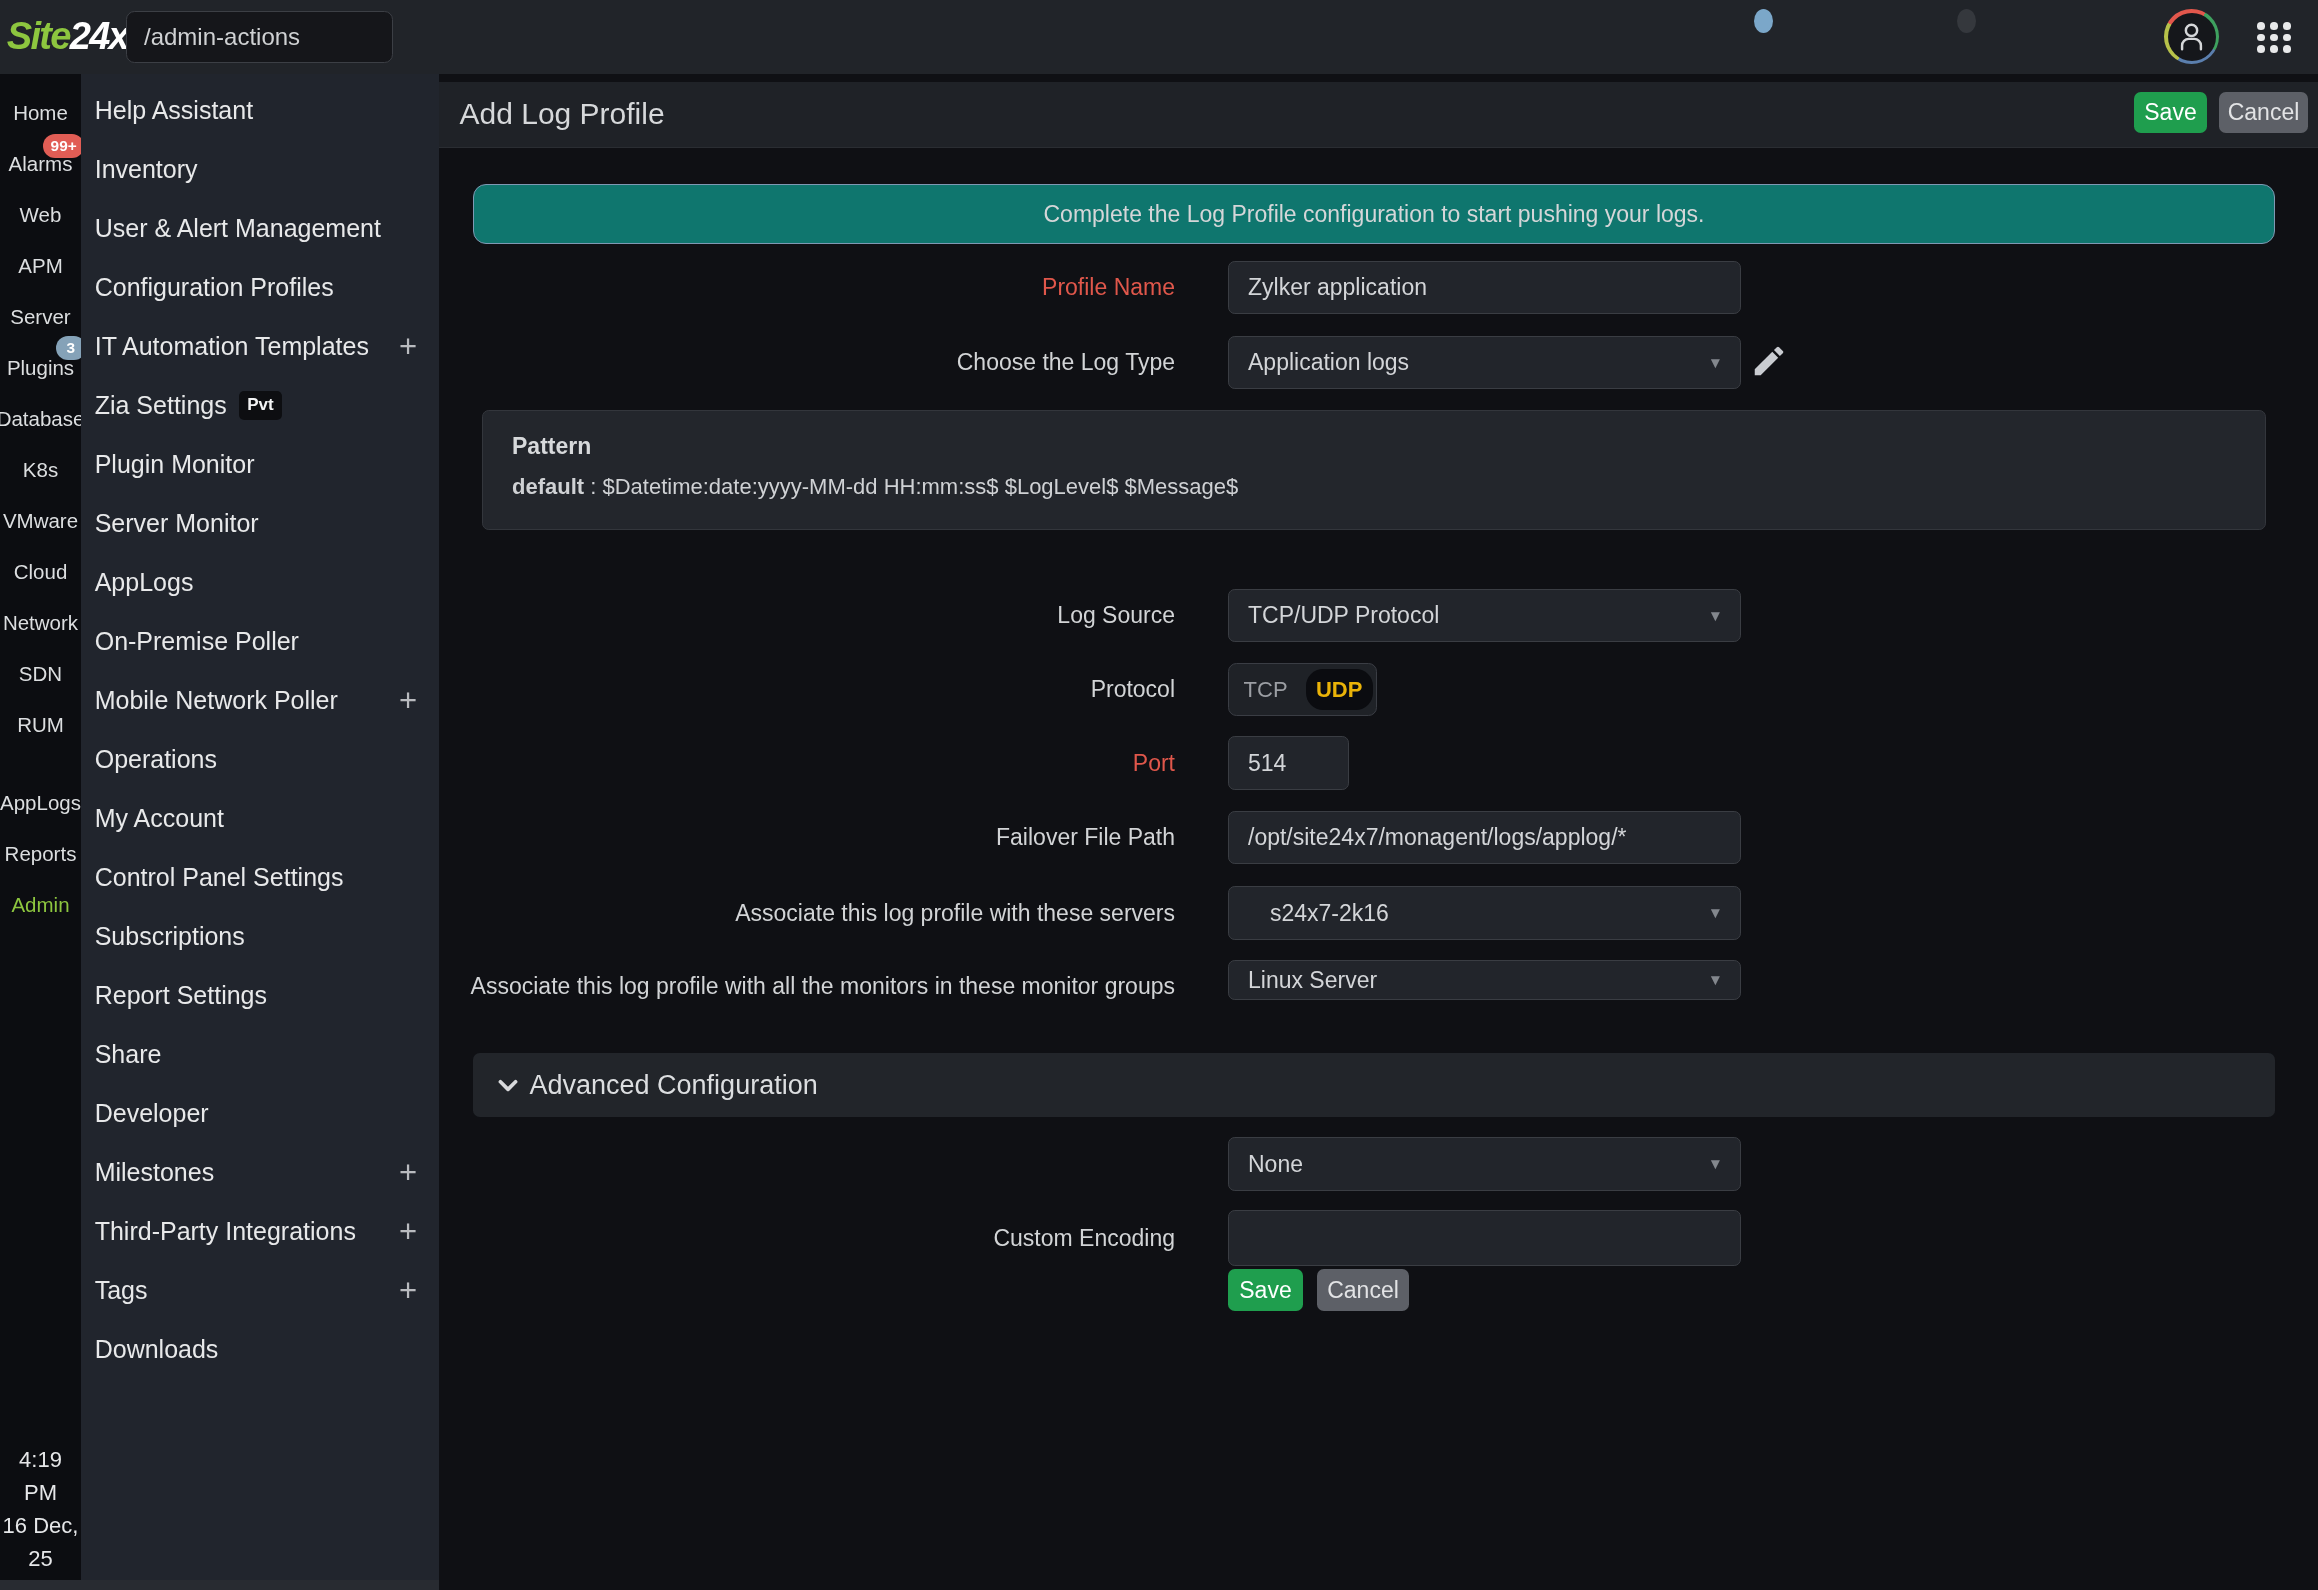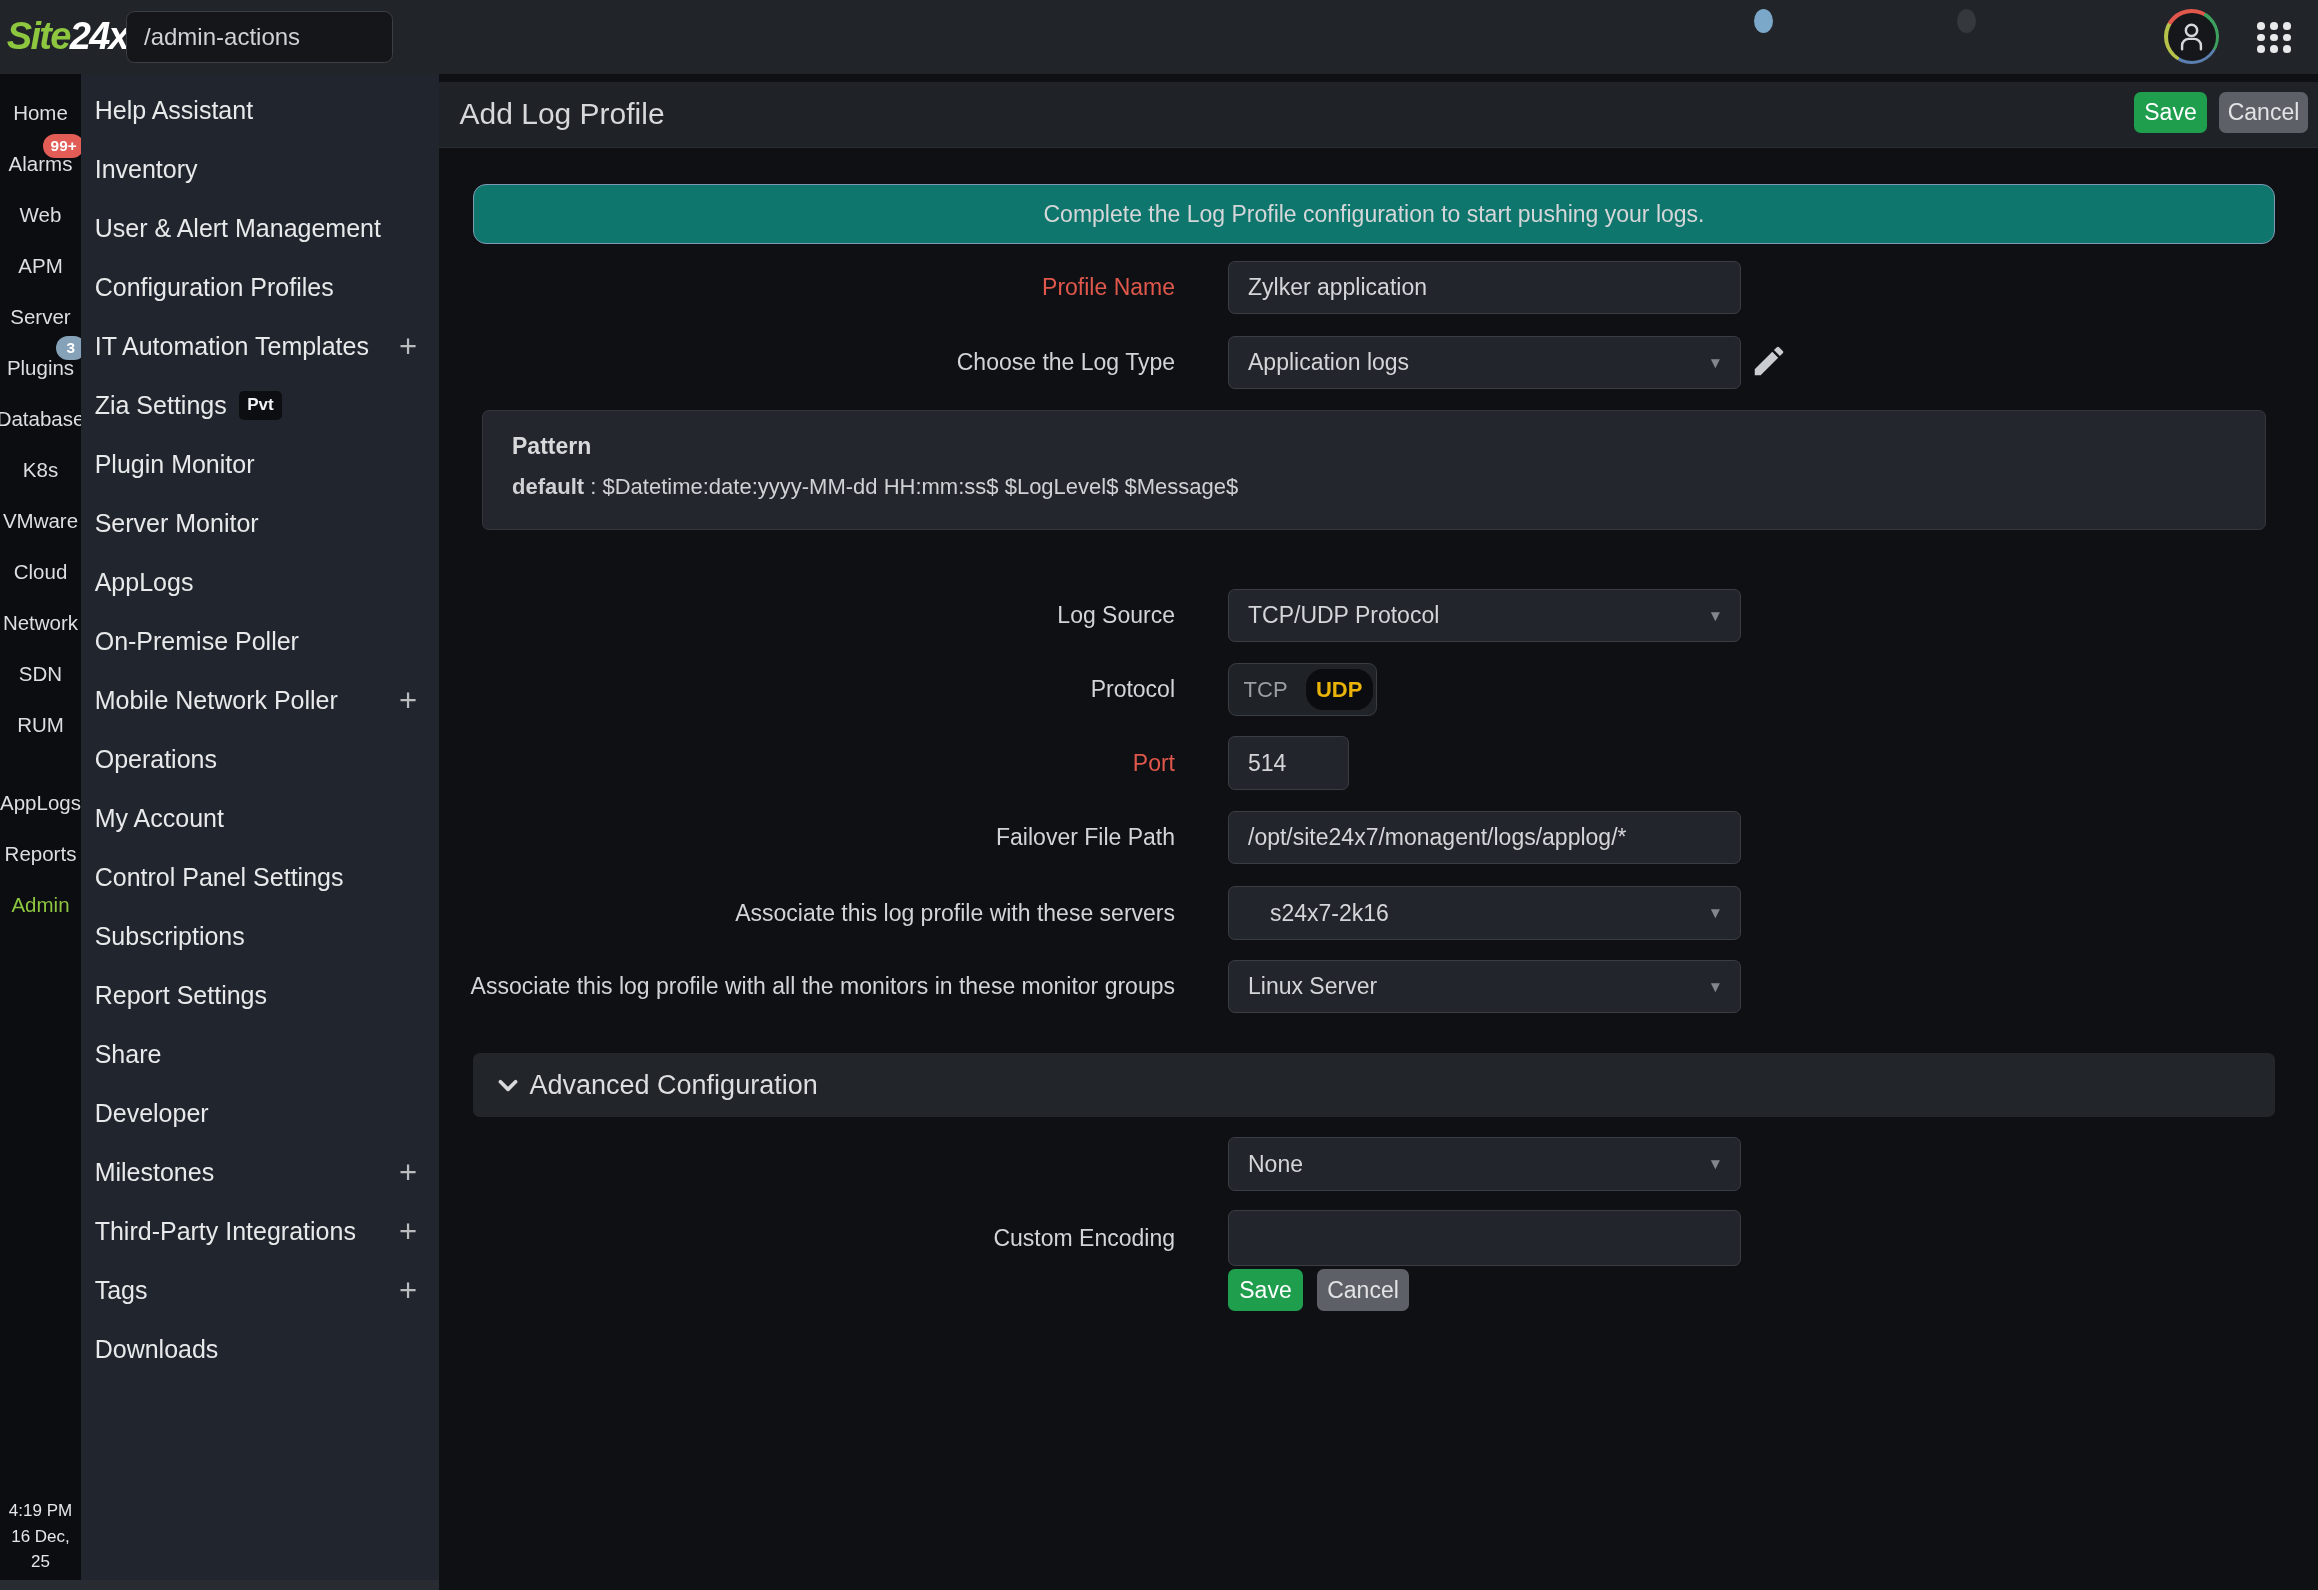--- a/index.html
+++ b/index.html
@@ -40,21 +40,21 @@
   
   .rail{position:absolute;left:0;top:74px;width:81px;height:1516px;background:var(--rail);
     display:flex;flex-direction:column;align-items:stretch;padding-top:13.7px;box-sizing:border-box;}
   .rail-item{position:relative;height:51px;display:flex;align-items:center;justify-content:center;
     font-size:20.5px;color:#dcdee0;cursor:pointer;white-space:nowrap;}
   .rail-item.gap{margin-top:27px;}
   .rail-item.active{color:var(--site-green);}
   .rail-badge{position:absolute;font-weight:bold;color:#ffffff;border-radius:12px;line-height:1;}
   .rail-badge.red{top:-5.1px;right:-3.4px;background:var(--badge-red);font-size:15.4px;padding:4.3px 7.7px;}
   .rail-badge.blue{top:-6.8px;right:-5.1px;background:var(--badge-blue);font-size:15.4px;padding:4.3px 11px;}
-  .clock{margin-top:auto;padding-bottom:15.4px;text-align:center;font-size:17px;color:#e6e7e9;line-height:1.5;}
+  .clock{margin-top:auto;padding-bottom:15.4px;text-align:center;font-size:22px;color:#e6e7e9;line-height:1.5;}
   
   .sidebar{position:absolute;left:81px;top:74px;width:358px;height:1506px;background:var(--sidebar);
     display:flex;flex-direction:column;padding-top:6.8px;box-sizing:border-box;}
   .side-item{height:59px;display:flex;align-items:center;padding:0 22px 0 13.7px;
     font-size:25px;color:#e8e9ea;cursor:pointer;}
   .side-item .lbl{flex:0 1 auto;white-space:nowrap;}
   .side-item .pvt{margin-left:12px;background:#0d0e11;color:#f2f3f4;font-size:17px;font-weight:bold;
     padding:4.3px 8.5px;border-radius:5.1px;}
   .side-item .plus{margin-left:auto;color:#b9bbbf;font-size:31px;font-weight:300;line-height:1;}
   .bottom-strip{position:absolute;left:0;top:1580px;width:439px;height:10.3px;background:#282b31;}
@@ -306,21 +306,21 @@
   <div class="flabel" style="top:811px;line-height:53px;">Failover File Path</div>
   <input class="finput" style="top: 811px; width: 513px; height: 53px;" value="/opt/site24x7/monagent/logs/applog/*">
 
   <div class="flabel" style="top:886px;line-height:54px;">Associate this log profile with these servers</div>
   <div class="fselect" style="top:886px;height:54px;padding-left:41px;">
     <span>s24x7-2k16</span>
     <span class="caret">▼</span>
   </div>
 
   <div class="flabel" style="top:960px;line-height:53px;">Associate this log profile with all the monitors in these monitor groups</div>
-  <div class="fselect" style="top:960px;height:53px;">
+  <div class="fselect" style="top:960px;height:40px;">
     <span>Linux Server</span>
     <span class="caret">▼</span>
   </div>
 
   <div class="adv">
     <svg width="26" height="26" viewBox="0 0 24 24">
         <path d="M5 9l7 7 7-7" stroke="#d8d9db" stroke-width="3.4" fill="none" stroke-linecap="round" stroke-linejoin="round"></path>
       </svg>
     <span class="t">Advanced Configuration</span>
   </div>

